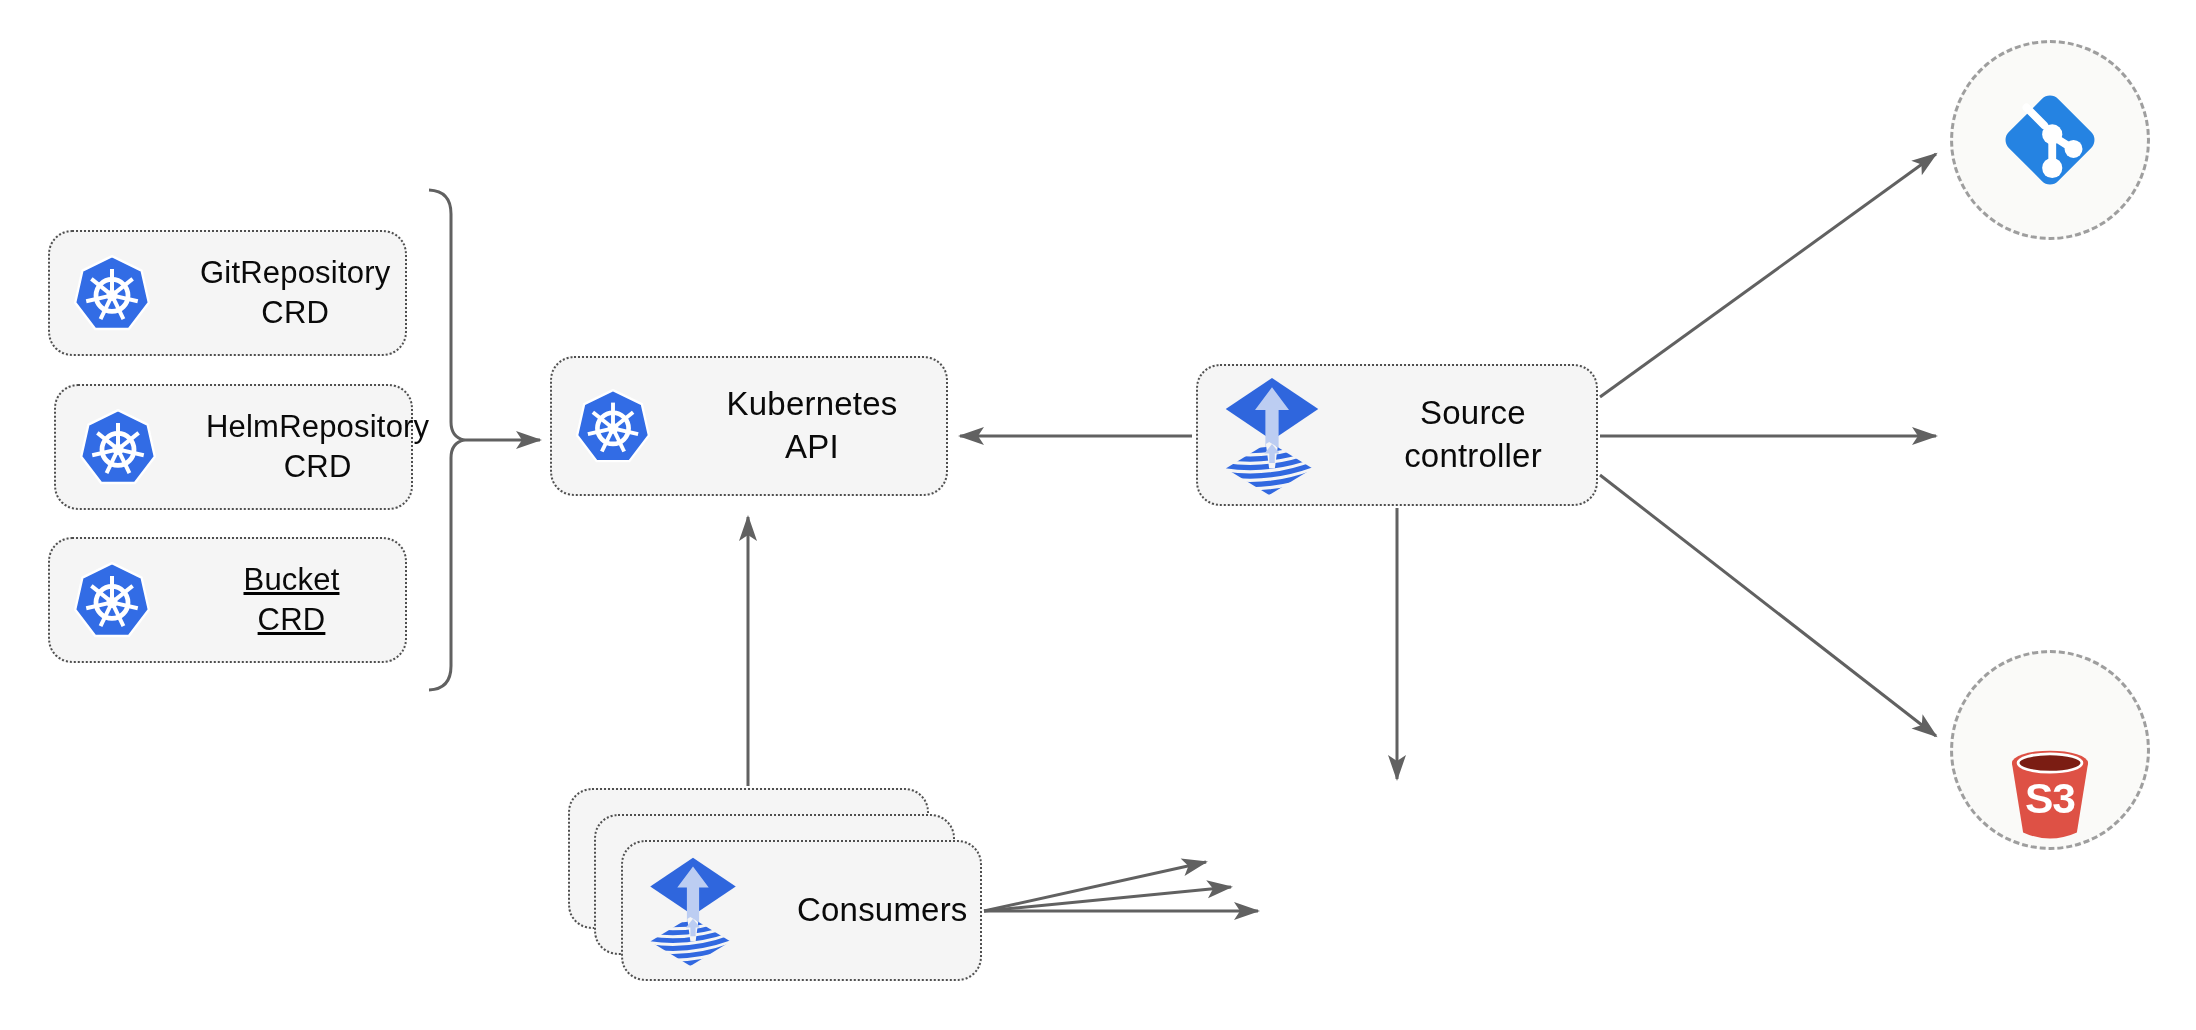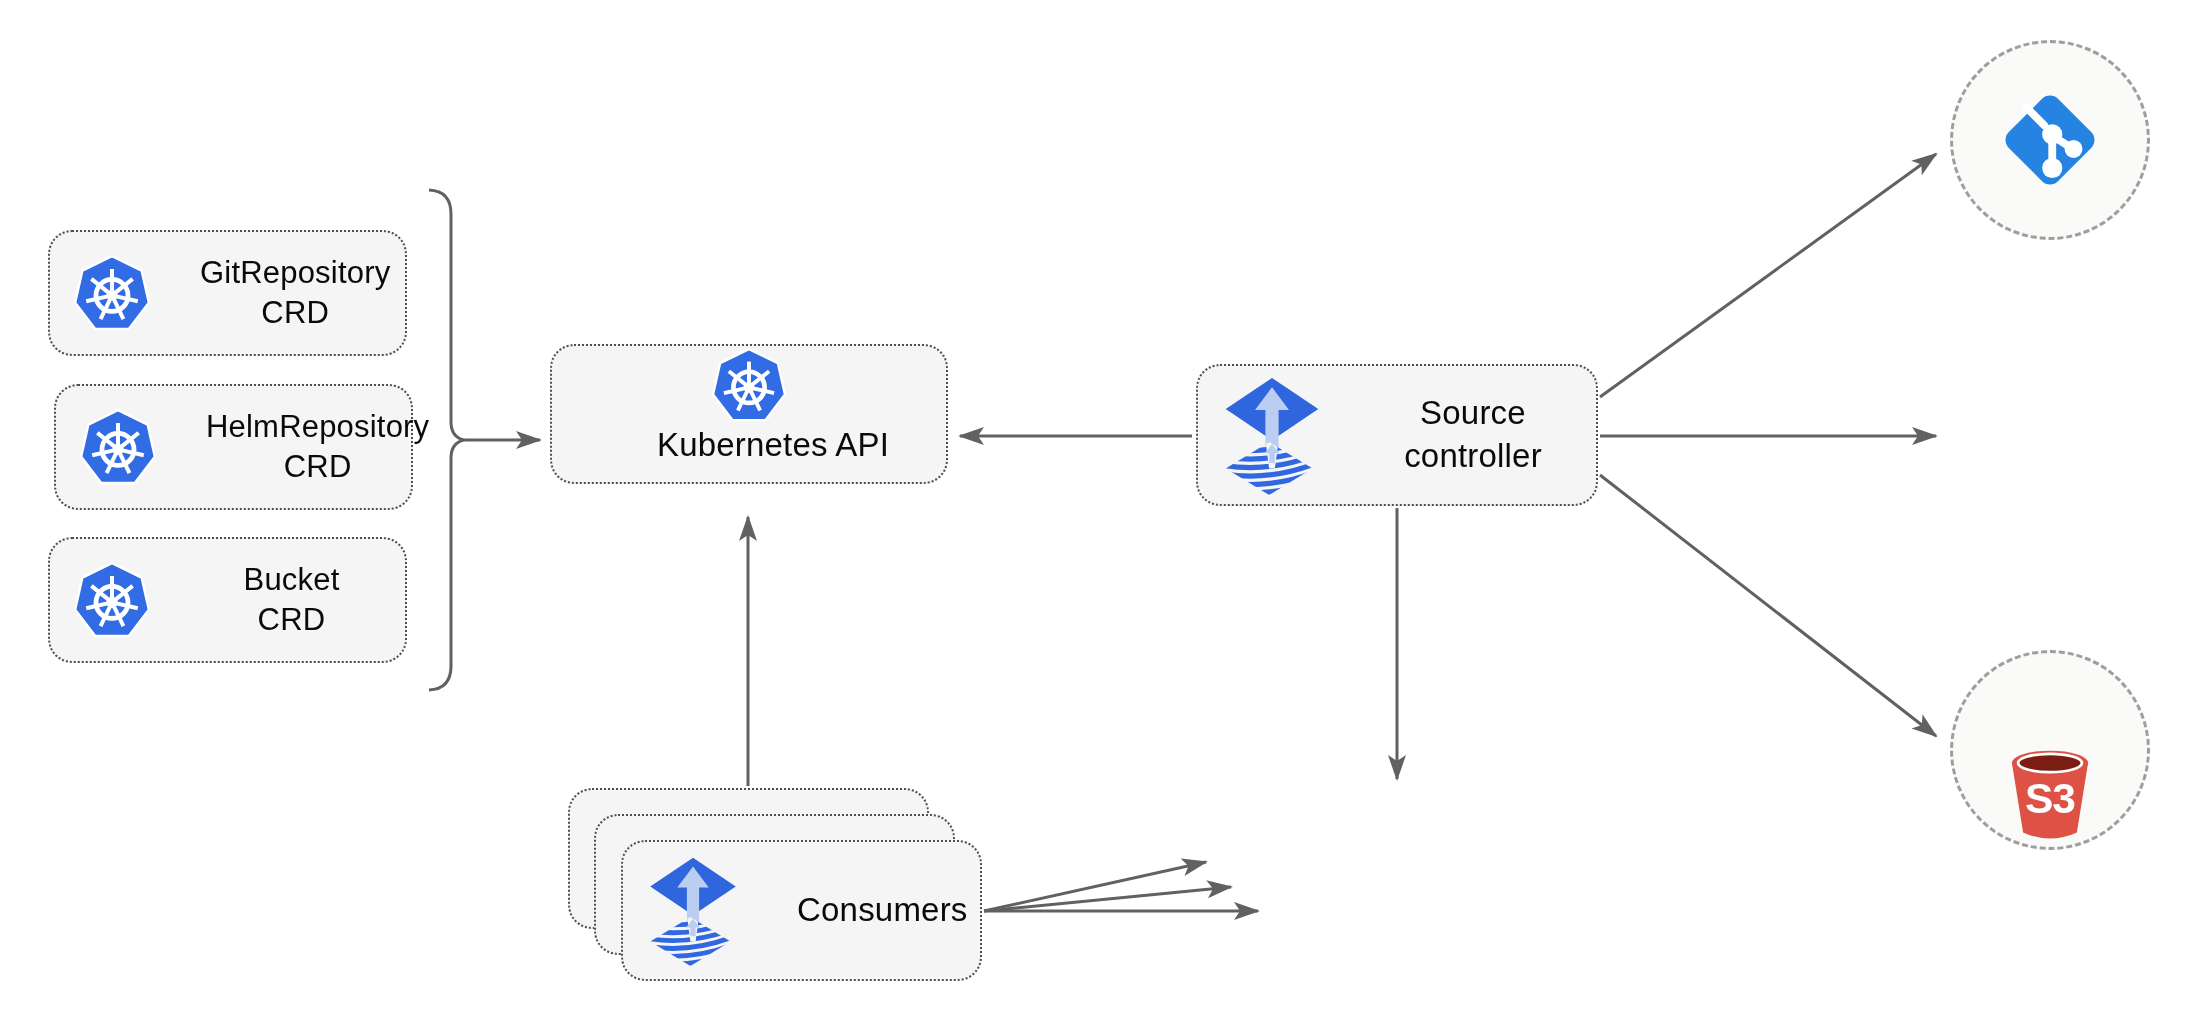--- a/index.html
+++ b/index.html
@@ -88,40 +88,40 @@
           <line x1="50" y1="53" x2="17.8" y2="60.3"></line>
         <line x1="50" y1="53" x2="24.2" y2="32.4"></line>
       </g>
       <circle class="s-wht" stroke-width="6" cx="50" cy="53" r="20"></circle>
       <circle class="f-wht" cx="50" cy="53" r="7"></circle>
     </svg>
     <div class="label">HelmRepository
 CRD</div>
   </div>
 
-  <div class="node" style="left:48px;top:537px;width:359px;height:126px;">
+  <div class="node" style="left:48px;top:537px;width:359px;height:126px;text-decoration:underline;">
     <svg class="icon" width="80" height="80" viewBox="0 0 100 100">
       <polygon class="f-k8s" stroke="#fff" stroke-width="3" points="50,4 87,22 96,62 71,95 29,95 4,62 13,22"></polygon>
       <g class="s-wht" stroke-width="5">
         <line x1="50" y1="53" x2="50" y2="20"></line>
           <line x1="50" y1="53" x2="75.8" y2="32.4"></line>
         <line x1="50" y1="53" x2="82.2" y2="60.3"></line>
           <line x1="50" y1="53" x2="64.3" y2="82.7"></line>
         <line x1="50" y1="53" x2="35.7" y2="82.7"></line>
           <line x1="50" y1="53" x2="17.8" y2="60.3"></line>
         <line x1="50" y1="53" x2="24.2" y2="32.4"></line>
       </g>
       <circle class="s-wht" stroke-width="6" cx="50" cy="53" r="20"></circle>
       <circle class="f-wht" cx="50" cy="53" r="7"></circle>
     </svg>
     <div class="label">Bucket
 CRD</div>
   </div>
 
-  <div class="node" style="left:550px;top:344px;width:398px;height:140px;font-size:33px;flex-direction:column;">
+  <div class="node" style="left:550px;top:356px;width:398px;height:140px;font-size:33px;">
     <svg class="icon" width="78" height="78" viewBox="0 0 100 100">
       <polygon class="f-k8s" stroke="#fff" stroke-width="3" points="50,4 87,22 96,62 71,95 29,95 4,62 13,22"></polygon>
       <g class="s-wht" stroke-width="5">
         <line x1="50" y1="53" x2="50" y2="20"></line>
           <line x1="50" y1="53" x2="75.8" y2="32.4"></line>
         <line x1="50" y1="53" x2="82.2" y2="60.3"></line>
           <line x1="50" y1="53" x2="64.3" y2="82.7"></line>
         <line x1="50" y1="53" x2="35.7" y2="82.7"></line>
           <line x1="50" y1="53" x2="17.8" y2="60.3"></line>
         <line x1="50" y1="53" x2="24.2" y2="32.4"></line>

